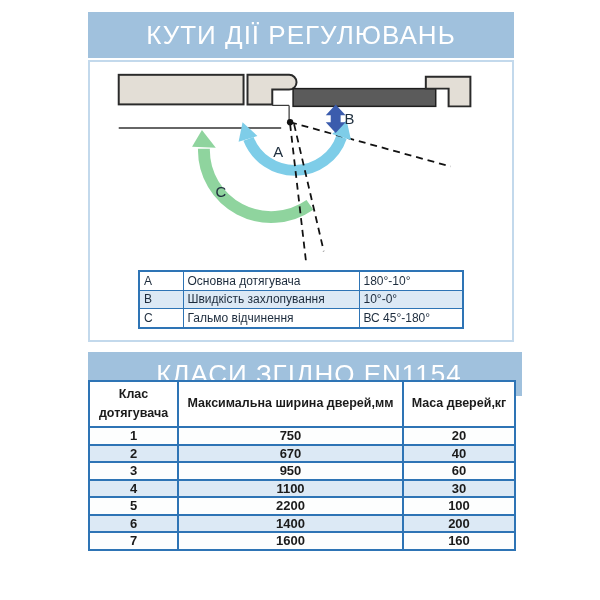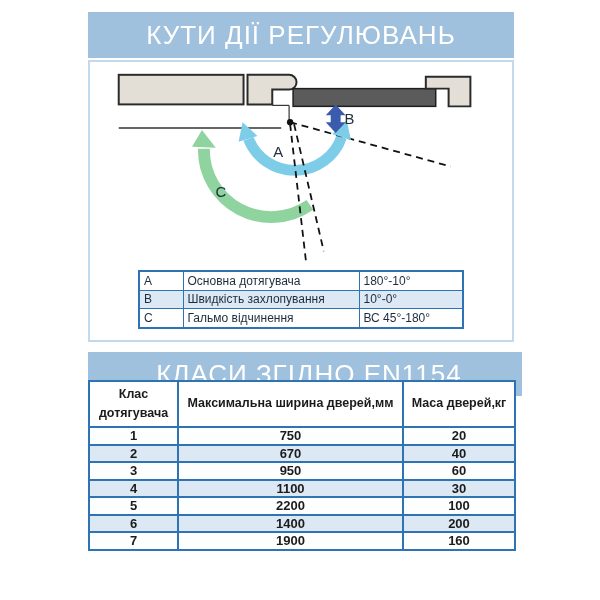--- a/index.html
+++ b/index.html
@@ -161,19 +161,19 @@
         <td>2200</td>
         <td>100</td>
       </tr>
       <tr class="alt">
         <td>6</td>
         <td>1400</td>
         <td>200</td>
       </tr>
       <tr>
         <td>7</td>
-        <td>1900</td>
+        <td>1600</td>
         <td>160</td>
       </tr>
     </tbody>
   </table>
 
 </div>
 
 </body></html>

